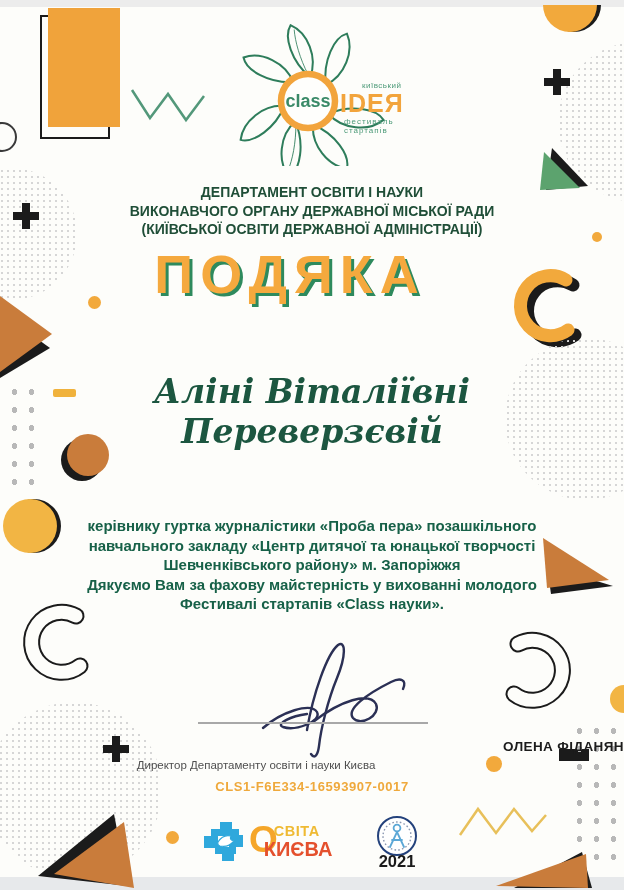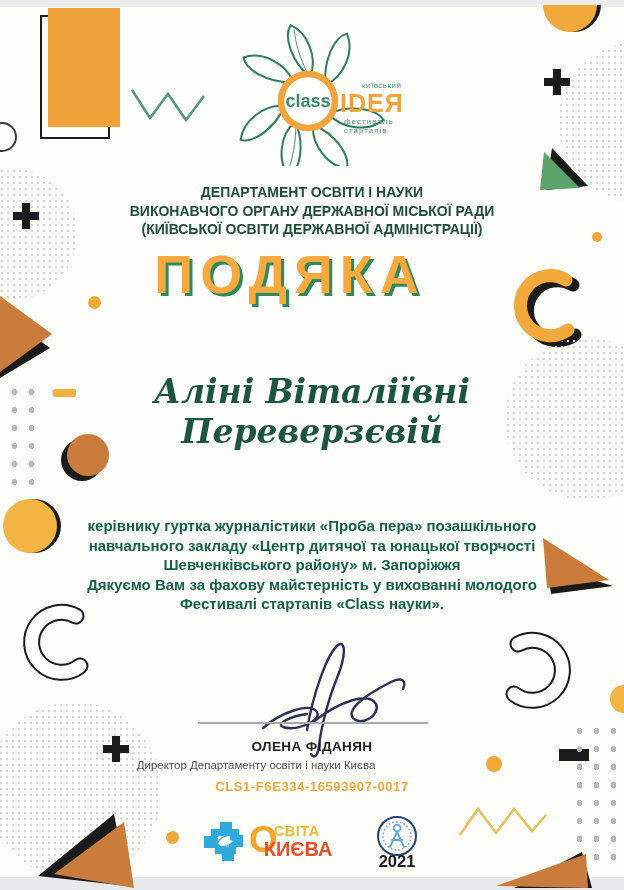--- a/index.html
+++ b/index.html
@@ -34,21 +34,21 @@
   
   .recipient{left:0;top:372px;width:624px;text-align:center;color:#1C5640;
              font-family:"DejaVu Serif",serif;font-style:italic;font-weight:bold;
              font-size:33px;line-height:40px;}
   
   .bodytext{left:32px;top:492px;width:560px;text-align:center;color:#176148;
             font-size:15px;font-weight:bold;line-height:19.5px;margin-top:24px;}
 
   
   .sig-line{left:198px;top:722px;width:230px;height:2px;background:#A8A8A8;}
-  .sig-name{left:0;top:739px;width:624px;text-align:center;color:#1C1C1C;
+  .sig-name{left:0;top:739px;width:624px;text-align:right;color:#1C1C1C;
             font-size:13.5px;font-weight:bold;letter-spacing:0.4px;}
   .sig-role{left:0;top:759px;width:512px;text-align:center;color:#4F4F4F;font-size:11.5px;}
   .sig-code{left:0;top:779px;width:624px;text-align:center;color:#EFA93C;
             font-size:13px;font-weight:bold;letter-spacing:0.6px;}
 
   
   .osvita{left:249px;top:820px;width:110px;height:46px;display:flex;align-items:flex-start;}
   .osvita .big-o{font-size:37px;font-weight:900;color:#F5A629;line-height:40px;}
   .osvita .col{display:flex;flex-direction:column;margin-left:-4px;margin-top:3px;}
   .osvita .svita{font-size:14.5px;font-weight:900;color:#EFBA33;letter-spacing:0.5px;}

